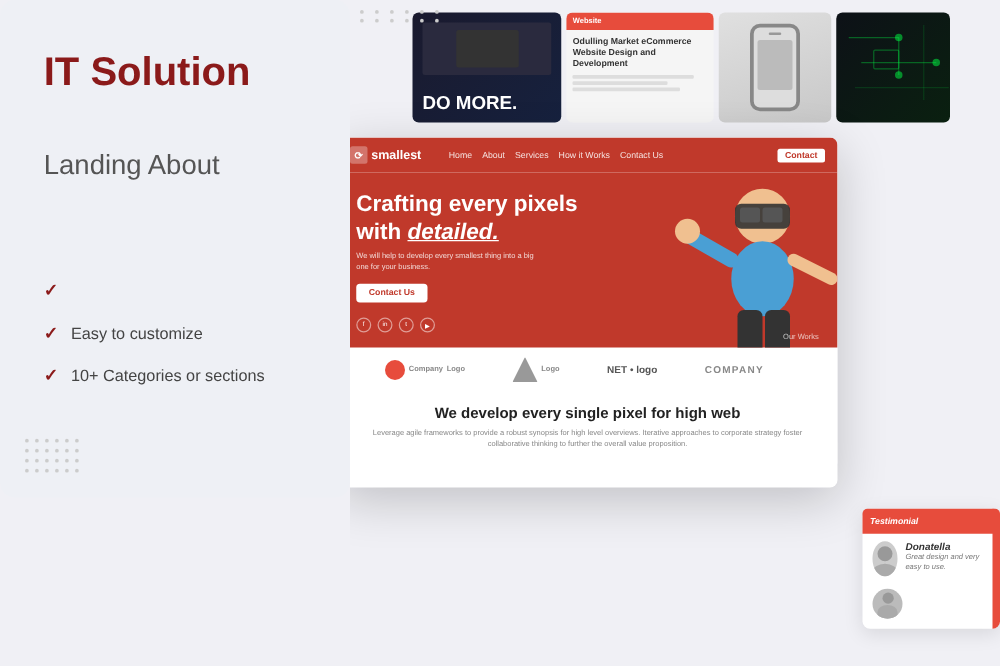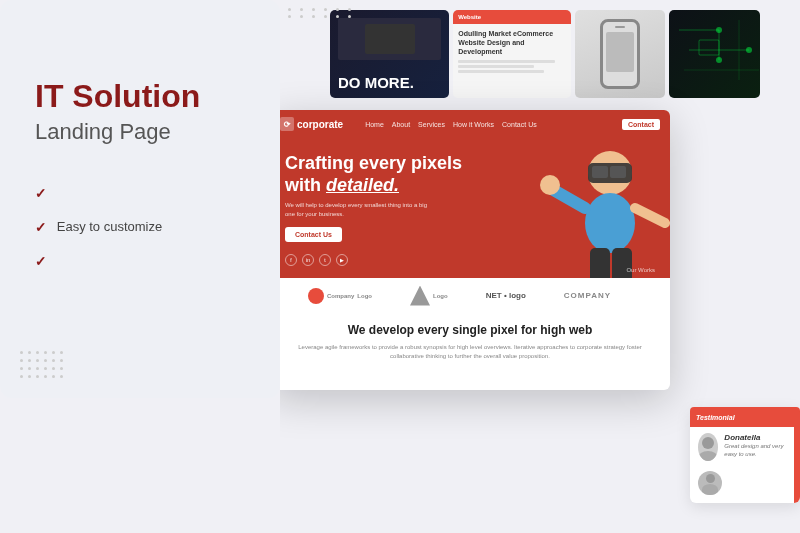--- a/index.html
+++ b/index.html
@@ -15,21 +15,21 @@
     
     .left-panel {
       position: absolute;
       left: 0; top: 0;
       width: 280px;
       height: 398px;
       background: #eef0f5;
       padding: 40px 35px;
       display: flex;
       flex-direction: column;
-      justify-content: center;
+      justify-content: space-between;
       border-radius: 12px;
     }
 
     .main-title {
       font-size: 32px;
       font-weight: 800;
       color: #8B1A1A;
       line-height: 1.1;
       margin-bottom: 4px;
     }
@@ -421,32 +421,33 @@
       height: 3px;
       background: #ccc;
       border-radius: 50%;
     }
   </style>
 </head>
 <body>
 
 <div class="left-panel">
   <div class="main-title">IT Solution</div>
-  <div class="sub-title">Landing Page</div>
+  <div class="sub-title">Landing About</div>
 
   <div class="features">
     <div class="feature-item">
       <span class="check-icon">✓</span>
     </div>
     <div class="feature-item">
       <span class="check-icon">✓</span>
       <span>Easy to customize</span>
     </div>
     <div class="feature-item">
       <span class="check-icon">✓</span>
+      <span>10+ Categories or sections</span>
     </div>
   </div>
 
 
   <div class="dots-bottom-left">
     <div class="dots-grid">
       <div class="d"></div>
         <div class="d"></div>
         <div class="d"></div>
         <div class="d"></div>
@@ -521,21 +522,21 @@
         <line x1="15" y1="60" x2="90" y2="60" stroke="#00ff4422" stroke-width="1"></line>
       </svg>
     </div>
   </div>
 
   <div class="main-mockup">
 
     <div class="mockup-nav">
       <div class="nav-logo">
         <div class="nav-logo-icon">⟳</div>
-        <span>corporate</span>
+        <span>smallest</span>
       </div>
       <div class="nav-links">
         <span class="nav-link">Home</span>
         <span class="nav-link">About</span>
         <span class="nav-link">Services</span>
         <span class="nav-link">How it Works</span>
         <span class="nav-link">Contact Us</span>
       </div>
       <div class="nav-btn">Contact</div>
     </div>

